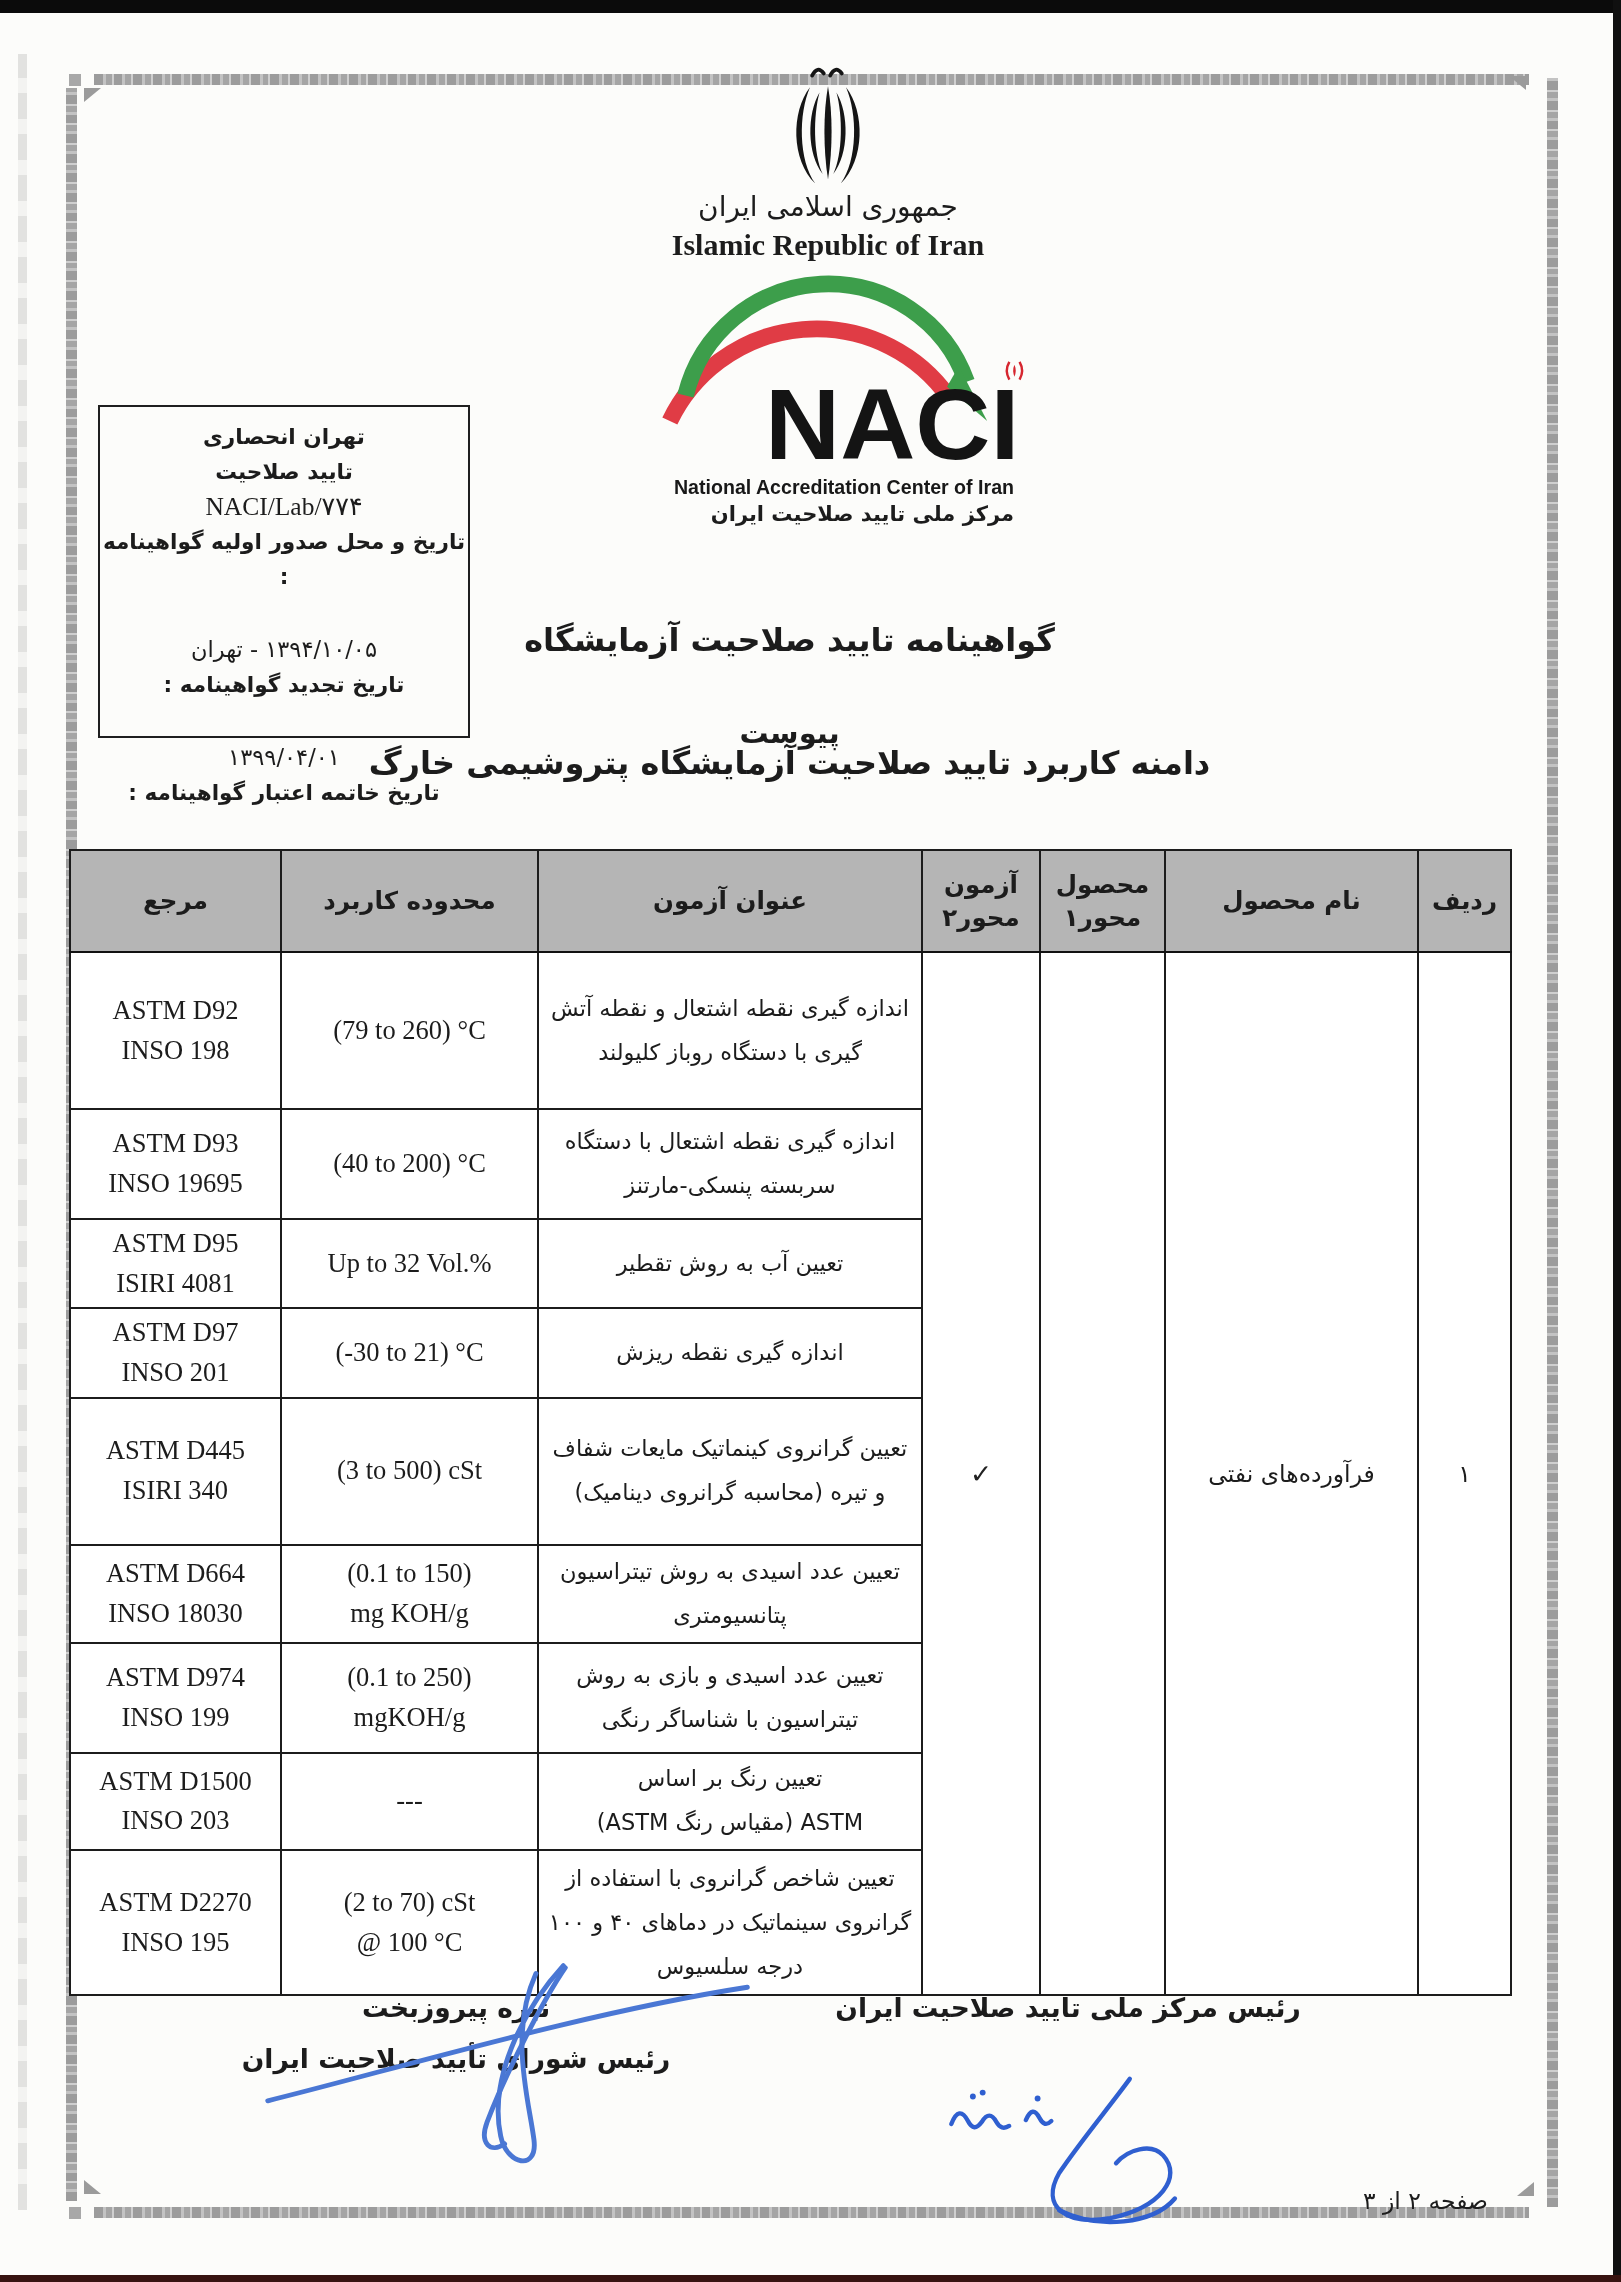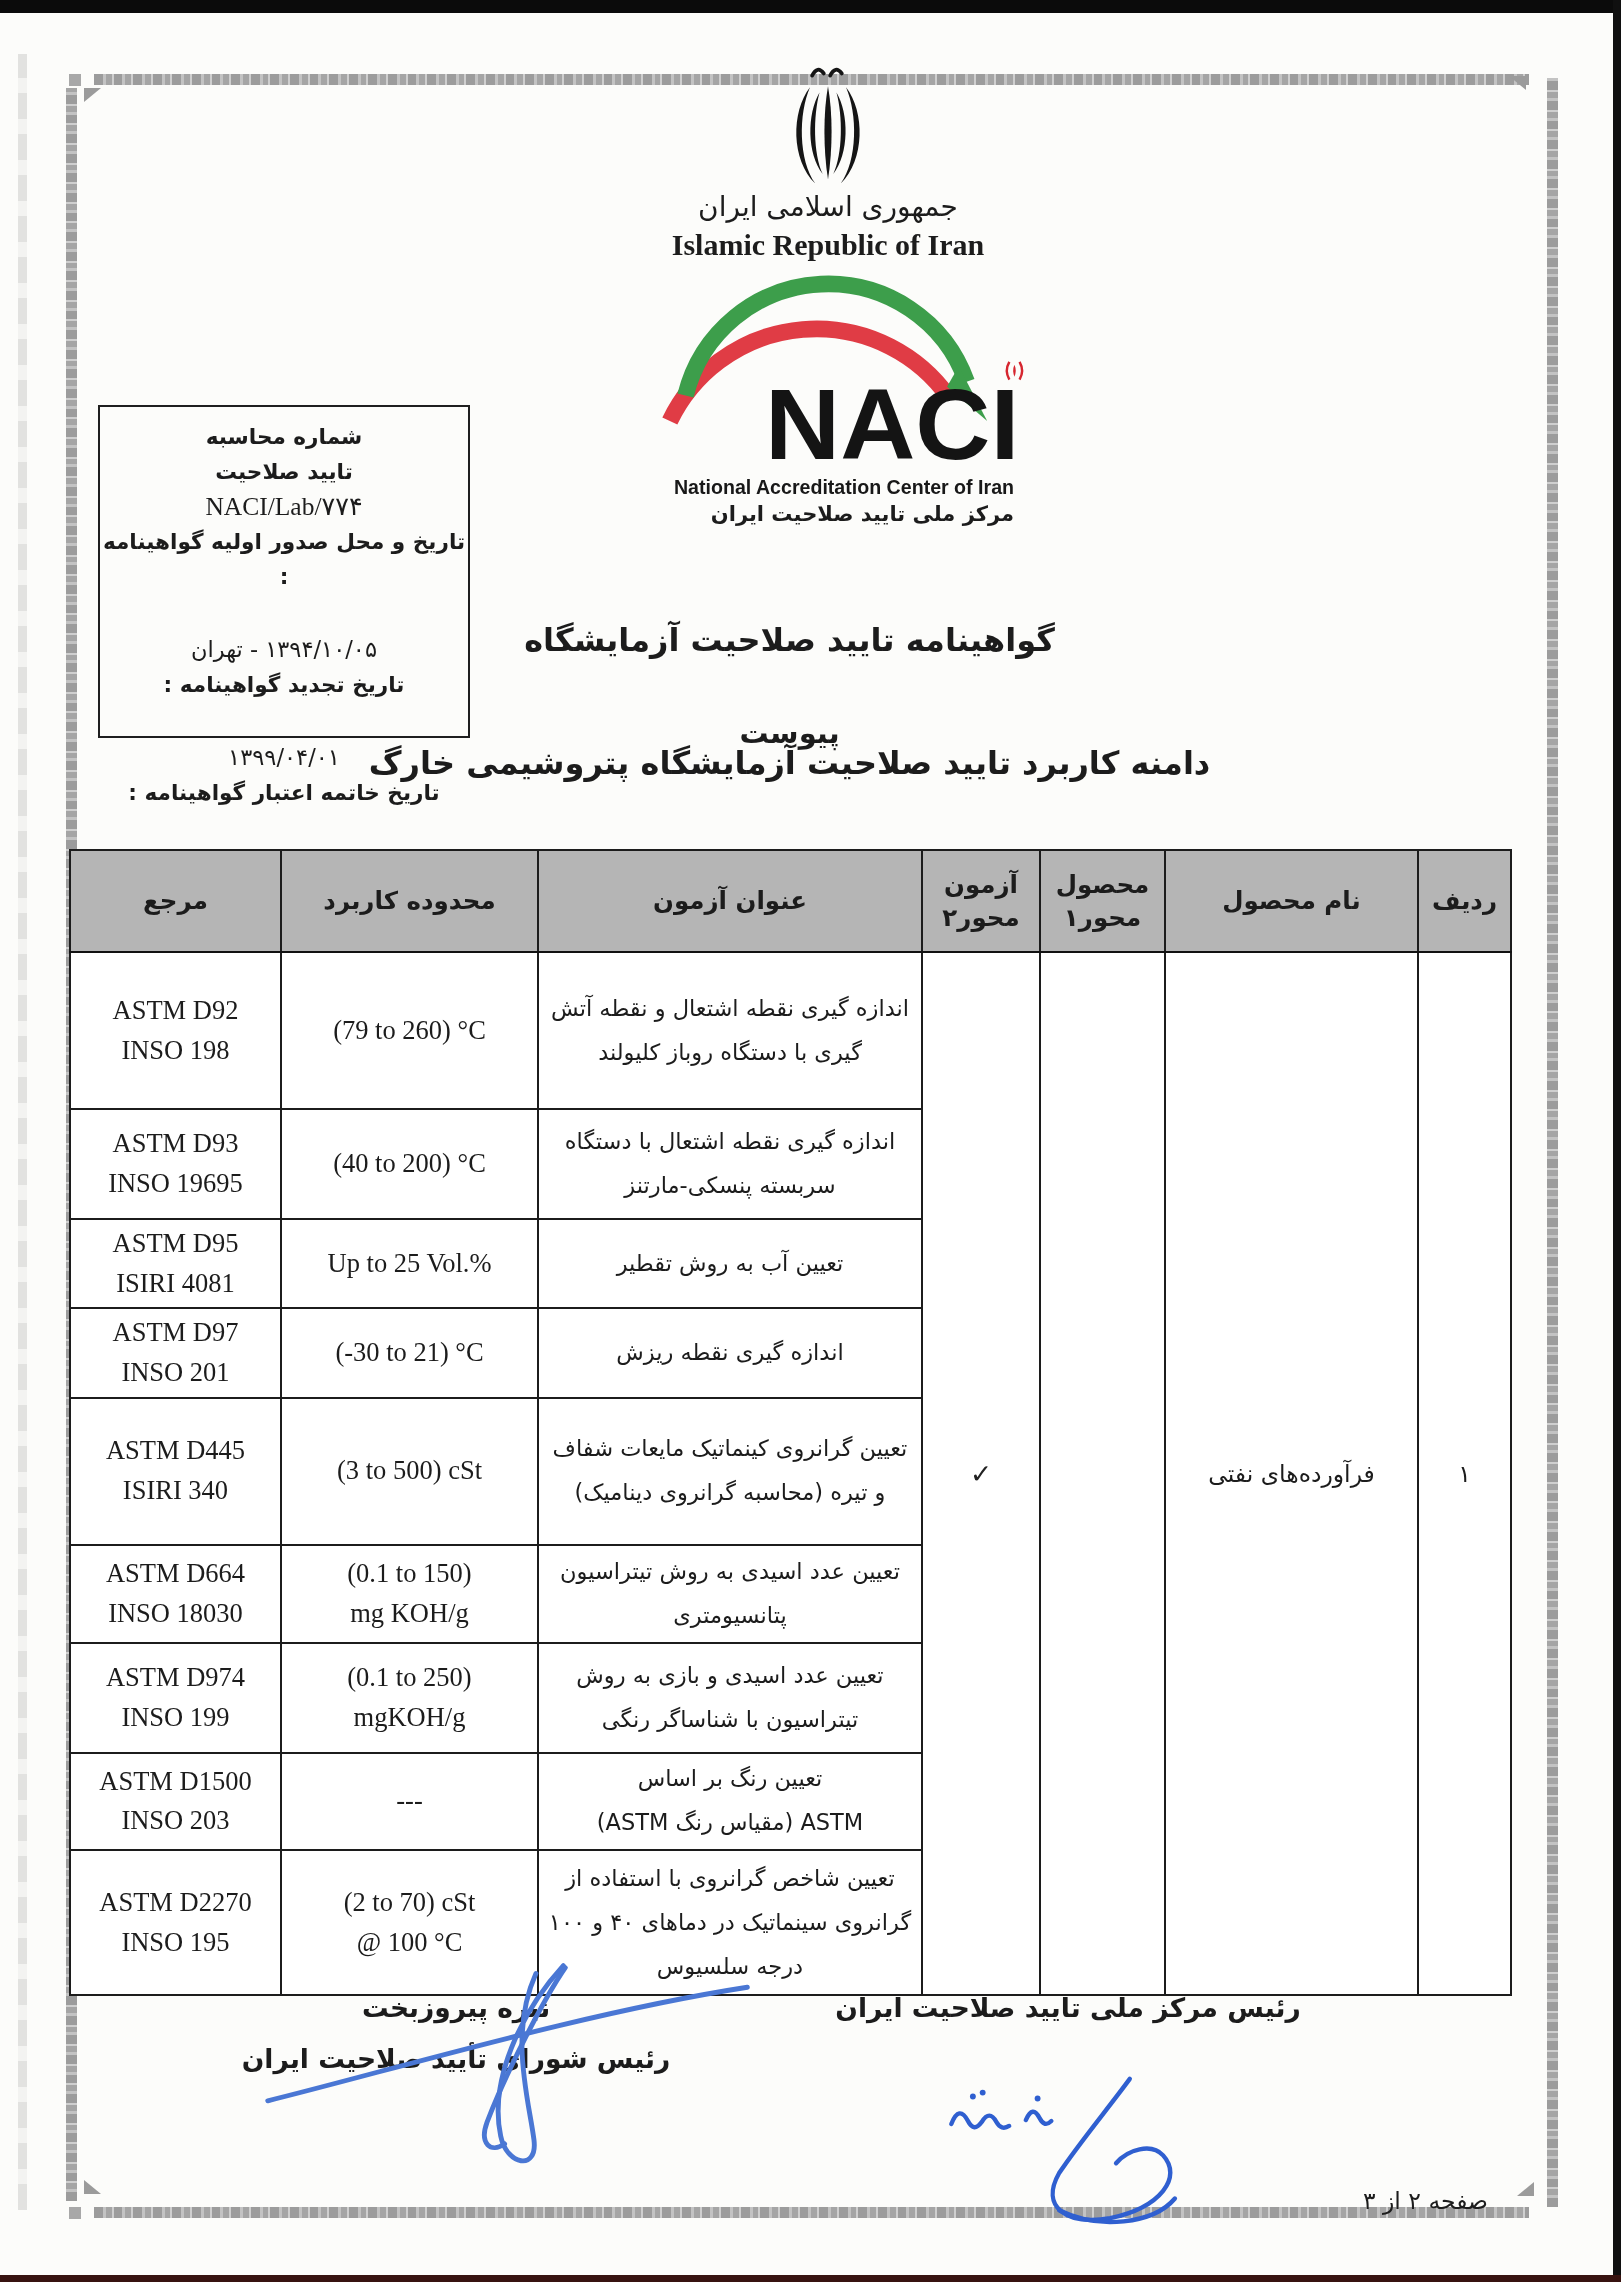--- a/index.html
+++ b/index.html
@@ -136,21 +136,21 @@
         <path d="M8 4 q-5 9 0 18" stroke="#d6262f" stroke-width="2.4" fill="none"></path>
         <path d="M18 4 q5 9 0 18" stroke="#d6262f" stroke-width="2.4" fill="none"></path>
         <path d="M13 7 q-2.5 6 0 12 q2.5 -6 0 -12" fill="#d6262f"></path>
       </svg>
     </div>
     <div class="naci-en">National Accreditation Center of Iran</div>
     <div class="naci-fa">مرکز ملی تایید صلاحیت ایران</div>
   </div>
 
   <div class="cert-box">
-    <div class="cert-label">شماره محاسبه</div>
+    <div class="cert-label">تهران انحصاری</div>
     <div class="cert-label">تایید صلاحیت</div>
     <div class="cert-number">NACI/Lab/۷۷۴</div>
     <div class="cert-label">تاریخ و محل صدور اولیه گواهینامه :</div>
     <div class="cert-value">۱۳۹۴/۱۰/۰۵ - تهران</div>
     <div class="cert-label">تاریخ تجدید گواهینامه :</div>
     <div class="cert-value">۱۳۹۹/۰۴/۰۱</div>
     <div class="cert-label">تاریخ خاتمه اعتبار گواهینامه :</div>
     <div class="cert-value">۱۴۰۲/۰۳/۳۱</div>
   </div>
 
@@ -194,21 +194,21 @@
 INSO 198</td>
         </tr>
         <tr class="h2">
           <td class="fa">اندازه گیری نقطه اشتعال با دستگاه سربسته پنسکی-مارتنز</td>
           <td class="en">(40 to 200) °C</td>
           <td class="en">ASTM D93
 INSO 19695</td>
         </tr>
         <tr class="h3">
           <td class="fa">تعیین آب به روش تقطیر</td>
-          <td class="en">Up to 25 Vol.%</td>
+          <td class="en">Up to 32 Vol.%</td>
           <td class="en">ASTM D95
 ISIRI 4081</td>
         </tr>
         <tr class="h4">
           <td class="fa">اندازه گیری نقطه ریزش</td>
           <td class="en">(-30 to 21) °C</td>
           <td class="en">ASTM D97
 INSO 201</td>
         </tr>
         <tr class="h5">

